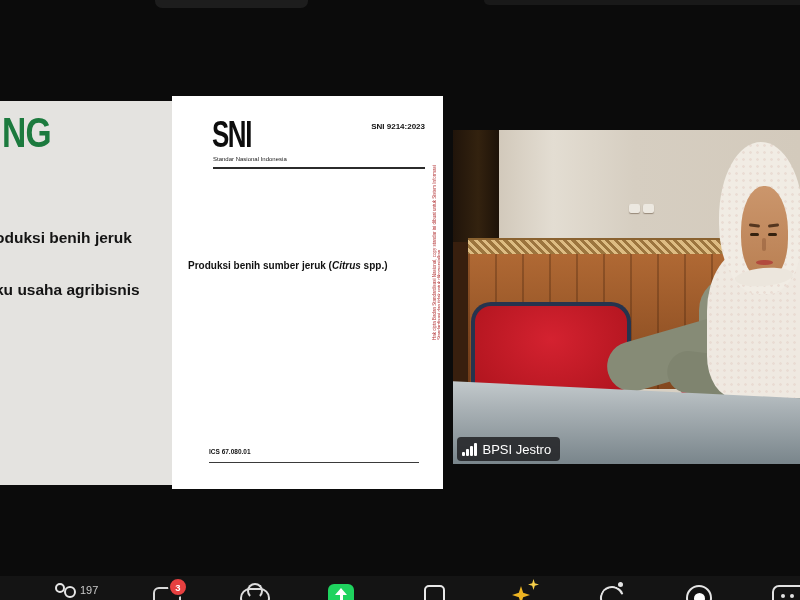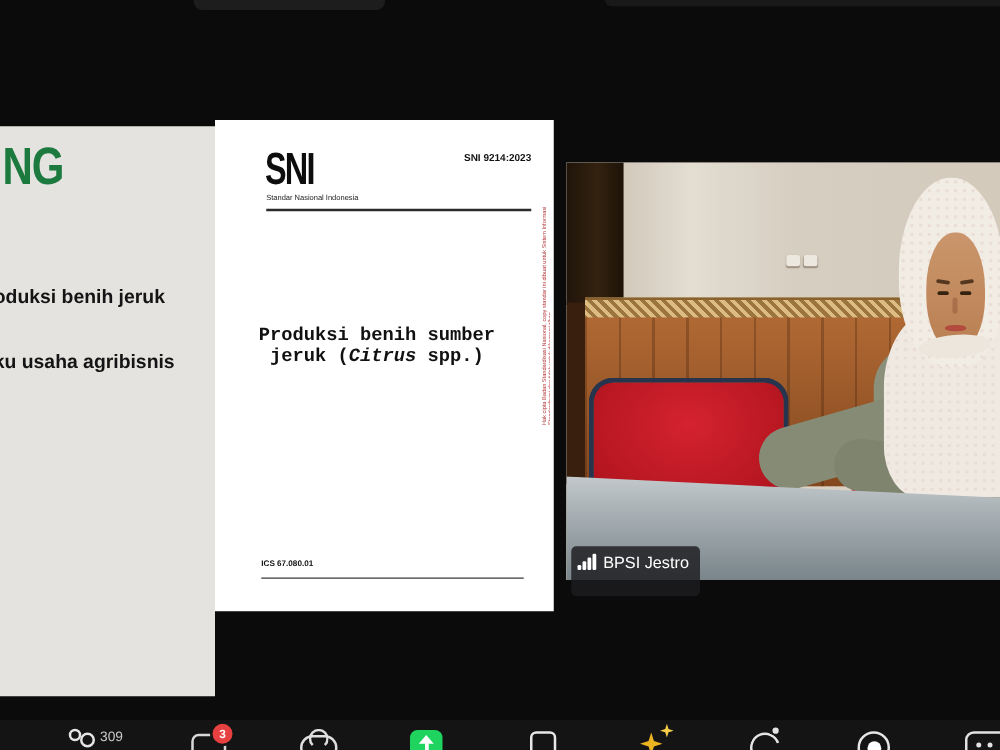--- a/index.html
+++ b/index.html
@@ -6,36 +6,36 @@
   #screen{position:relative;width:800px;height:600px;background:#0b0b0b;overflow:hidden;
           font-family:"Liberation Sans",sans-serif;}
 
   
   .top-tab{position:absolute;left:155px;top:0;width:153px;height:8px;background:#1d1d1d;
            border-radius:0 0 7px 7px;}
   .topright-strip{position:absolute;left:484px;top:0;width:316px;height:5px;background:#191919;
                   border-radius:0 0 0 6px;}
 
   
-  .slide{position:absolute;left:0;top:101px;width:172px;height:456px;background:#e4e3e0;}
+  .slide{position:absolute;left:0;top:101px;width:172px;height:384px;background:#e4e3e0;}
   .slide-heading{position:absolute;left:2px;top:8px;font-size:42px;font-weight:800;color:#1c7a3e;
                  transform:scaleX(.8);transform-origin:left top;letter-spacing:-1px;}
   .slide-line{position:absolute;left:-5px;font-size:15.5px;font-weight:bold;color:#141414;white-space:nowrap;}
   .slide-line1{top:128px;}
   .slide-line2{top:180px;}
 
   
   .doc{position:absolute;left:172px;top:96px;width:271px;height:393px;background:#ffffff;}
   .doc-stdnum{position:absolute;right:18px;top:26px;font-size:8px;font-weight:bold;color:#111;}
   .doc-logo{position:absolute;left:40px;top:18px;font-size:36px;font-weight:800;color:#0d0d0d;
             transform:scaleX(.72);transform-origin:left top;letter-spacing:-2px;}
   .doc-logosub{position:absolute;left:41px;top:60px;font-size:6px;color:#222;}
   .doc-rule1{position:absolute;left:41px;right:18px;top:71px;height:2px;background:#2b2b2b;}
-  .doc-title{position:absolute;left:16px;right:28px;top:164px;text-align:center;font-size:15px;
-             font-weight:bold;color:#111;font-family:Liberation Mono, monospace;}
+  .doc-title{position:absolute;left:16px;right:28px;top:164px;text-align:left;font-size:10px;
+             font-weight:bold;color:#111;}
   .doc-watermark{position:absolute;right:3px;top:54px;height:190px;writing-mode:vertical-rl;
                  transform:rotate(180deg);font-size:4.5px;line-height:1.15;color:#b5393b;
                  overflow:hidden;width:8px;}
   .doc-ics{position:absolute;left:37px;bottom:34px;font-size:6.5px;font-weight:bold;color:#111;}
   .doc-rule2{position:absolute;left:37px;bottom:26px;right:24px;height:1.5px;background:#3a3a3a;}
   .bsn-logo{position:absolute;right:22px;bottom:30px;width:92px;height:22px;}
   .bsn-swoosh{position:absolute;left:0;top:0;width:52px;height:20px;}
   .bsn-swoosh::before{content:'';position:absolute;inset:0;border:2px solid transparent;
       border-bottom-color:#d63230;border-left-color:#d63230;border-radius:50%;transform:rotate(14deg);}
   .bsn-swoosh::after{content:'';position:absolute;inset:0;border:2px solid transparent;
@@ -92,21 +92,21 @@
   .v-nose{position:absolute;left:21px;top:52px;width:4px;height:13px;background:rgba(120,70,40,.35);border-radius:2px;}
   .v-lips{position:absolute;left:15px;top:74px;width:17px;height:5px;background:#b24a3e;border-radius:45%;}
   .v-chinwrap{position:absolute;left:282px;top:138px;width:58px;height:18px;background:#ece6dd;
           border-radius:50%;transform:rotate(-5deg);}
   .v-laptop{position:absolute;left:0;top:240px;width:347px;height:94px;
       background:linear-gradient(180deg,#cdd3d5 0%,#aab2b6 40%,#79858b 100%);
       clip-path:polygon(0 12%,100% 30%,100% 100%,0 100%);}
 
   
   .name-label{position:absolute;left:457px;top:437px;height:24px;display:flex;align-items:center;
-      gap:6px;padding:0 9px 16px 5px;background:rgba(28,28,30,.82);border-radius:4px;color:#fff;font-size:13px;}
+      gap:6px;padding:0 9px 0 5px;background:rgba(28,28,30,.82);border-radius:4px;color:#fff;font-size:13px;}
   .audio-bars{display:flex;align-items:flex-end;gap:1.5px;height:14px;}
   .audio-bars i{width:2.5px;background:#fff;border-radius:1px;display:block;}
   .audio-bars i:nth-child(1){height:4px;} .audio-bars i:nth-child(2){height:7px;}
   .audio-bars i:nth-child(3){height:10px;} .audio-bars i:nth-child(4){height:13px;}
 
   
   .toolbar{position:absolute;left:0;top:576px;width:800px;height:24px;background:#141414;}
   .tb{position:absolute;}
   .ppl-head{position:absolute;border:2px solid #e6e6e6;border-radius:50%;background:transparent;}
   .ppl-head.h1{left:55px;top:583px;width:6px;height:6px;}
@@ -201,21 +201,21 @@
         <i></i>
         <i></i>
         <i></i>
       </span>
     <span>BPSI Jestro</span>
   </div>
 
   <div class="toolbar"></div>
   <div class="tb ppl-head h1"></div>
   <div class="tb ppl-head h2"></div>
-  <div class="tb tb-count">309</div>
+  <div class="tb tb-count">197</div>
   <div class="tb chat-box"></div>
   <div class="tb chat-badge">3</div>
   <div class="tb cloud"></div>
   <div class="tb share"></div>
   <div class="tb phone"></div>
   <div class="spark s1"></div>
   <div class="spark s2"></div>
   <div class="tb rotate-ring"></div>
   <div class="tb rotate-dot"></div>
   <div class="tb rec-ring"></div>

